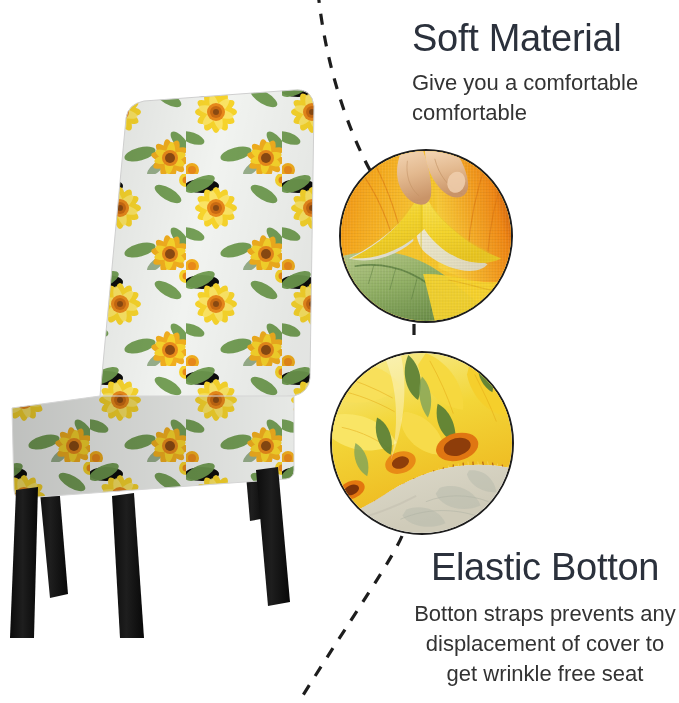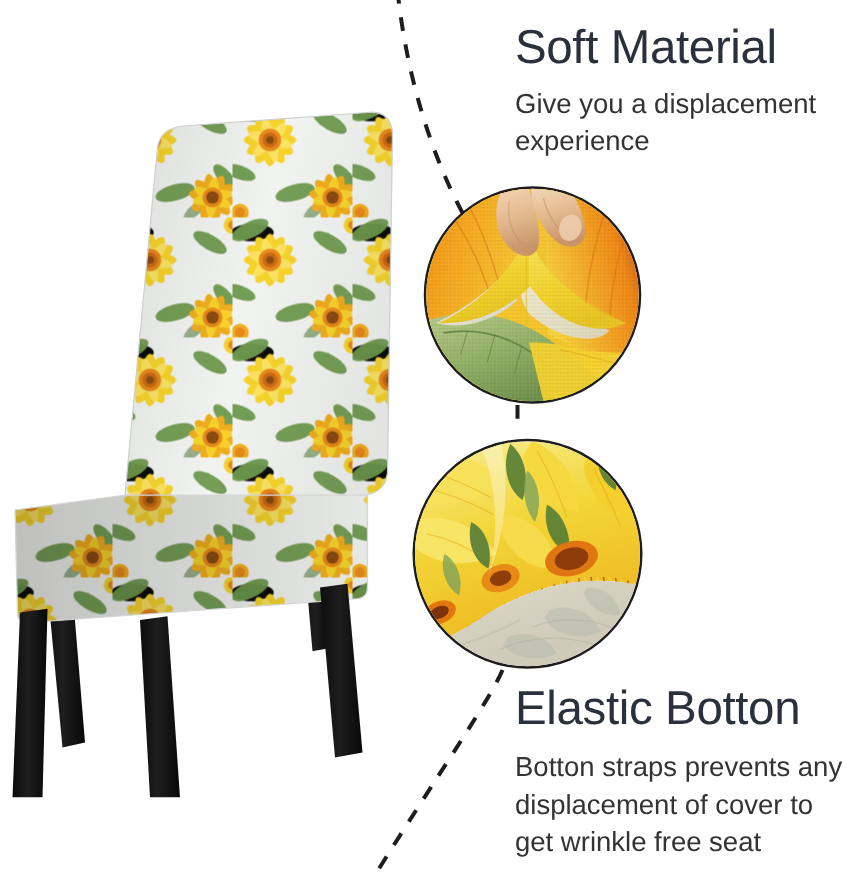--- a/index.html
+++ b/index.html
@@ -18,21 +18,21 @@
   .txt-block{position:absolute;}
   .heading{
     color:#2b313c;font-size:38px;font-weight:400;letter-spacing:-0.3px;
     line-height:44px;margin:0;white-space:nowrap;
   }
   .body-copy{
     color:#333333;font-size:22px;font-weight:400;line-height:30px;margin:0;
   }
   #soft-block{left:412px;top:16px;width:262px;}
   #soft-block .body-copy{margin-top:8px;}
-  #elastic-block{left:412px;top:545px;width:266px;}
+  #elastic-block{left:412px;top:545px;width:266px;text-align:center;}
   #elastic-block .body-copy{margin-top:10px;}
 
   
   .chair-wrap{position:absolute;left:-6px;top:78px;width:340px;height:560px;}
   .chair-svg{position:absolute;left:0;top:0;}
 
   
   .detail-circle{
     position:absolute;border-radius:50%;overflow:hidden;
     border:2px solid #1d1d1d;box-sizing:border-box;background:#fff;
@@ -385,21 +385,21 @@
           <path d="M96,152 C116,144 140,144 160,152"></path>
           <path d="M70,170 C92,160 120,158 146,166"></path>
         </g>
         <path d="M0,176 C30,170 60,160 86,146" stroke="#c6c2b2" stroke-width="2" fill="none" opacity="0.7"></path>
       </g>
     </svg>
   </div>
 
   <div class="txt-block" id="soft-block">
     <h2 class="heading">Soft Material</h2>
-    <p class="body-copy">Give you a displacement experience</p>
+    <p class="body-copy">Give you a comfortable comfortable</p>
   </div>
 
   <div class="txt-block" id="elastic-block">
     <h2 class="heading">Elastic Botton</h2>
     <p class="body-copy">Botton straps prevents any displacement of cover to get wrinkle free seat</p>
   </div>
 
 </div>
 
 </body></html>

